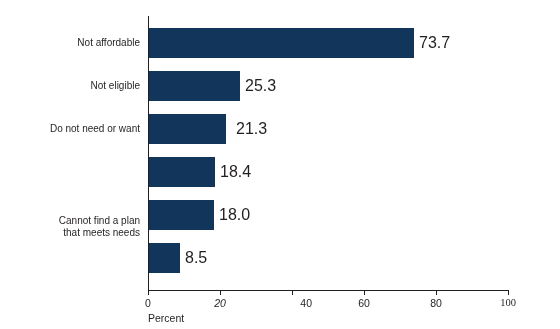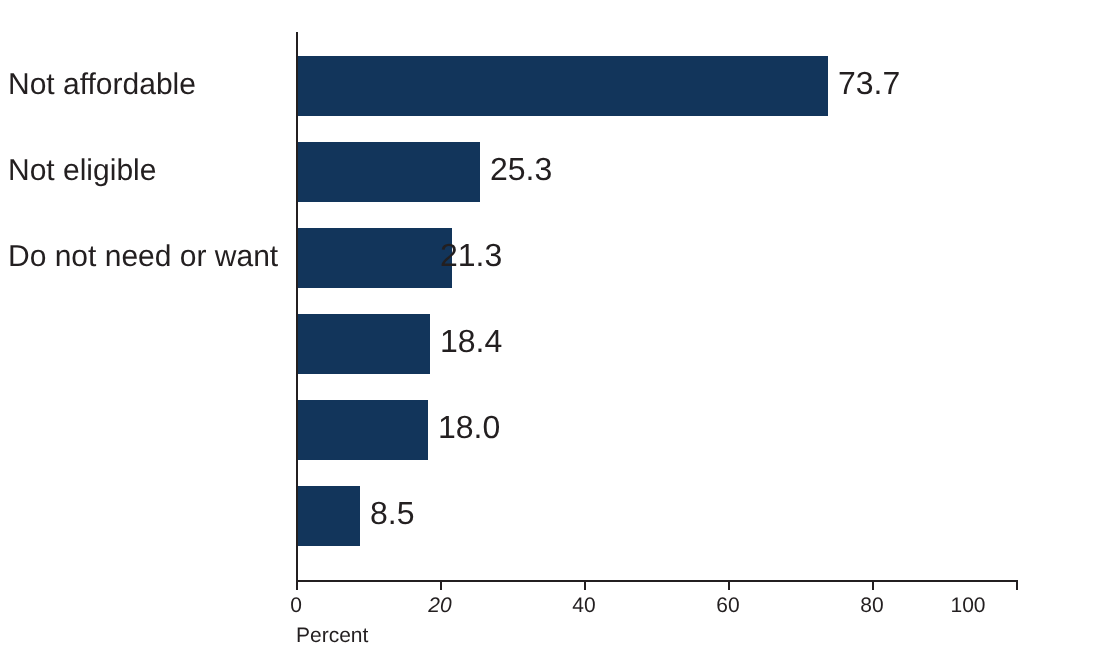--- a/index.html
+++ b/index.html
@@ -42,22 +42,22 @@
   .bar-value {
     position: absolute;
     font-size: 16px;
     color: #231f20;
     line-height: 30px;
     height: 30px;
     white-space: nowrap;
   }
   .cat-label {
     position: absolute;
-    text-align: left;
-    font-size: 15px;
+    text-align: right;
+    font-size: 10px;
     color: #231f20;
     line-height: 12px;
     width: 136px;
     left: 4px;
   }
   .tick {
     position: absolute;
     top: 290px;
     width: 1px;
     height: 5px;
@@ -90,33 +90,37 @@
 
   <div class="cat-label" style="top:37px;">
     <span>Not affordable</span>
   </div>
   <div class="cat-label" style="top:80px;">
     <span>Not eligible</span>
   </div>
   <div class="cat-label" style="top:123px;">
     <span>Do not need or want</span>
   </div>
+  <div class="cat-label" style="top:203px; white-space:pre-line;">
+    <span style="white-space:pre-line;">Cannot find a plan
+that meets needs</span>
+  </div>
 
   <div class="bar" style="left:149px; top:28px; width:265.3px;"></div>
   <div class="bar-value" style="left:419px; top:28px;">
     <span>73.7</span>
   </div>
 
   <div class="bar" style="left:149px; top:71px; width:91.1px;"></div>
   <div class="bar-value" style="left:245px; top:71px;">
     <span>25.3</span>
   </div>
 
   <div class="bar" style="left:149px; top:114px; width:76.7px;"></div>
-  <div class="bar-value" style="left:220px; top:114px;">
+  <div class="bar-value" style="left:236px; top:114px;">
     <span>21.3</span>
   </div>
 
   <div class="bar" style="left:149px; top:157px; width:66.2px;"></div>
   <div class="bar-value" style="left:220px; top:157px;">
     <span>18.4</span>
   </div>
 
   <div class="bar" style="left:149px; top:200px; width:64.8px;"></div>
   <div class="bar-value" style="left:219px; top:200px;">
@@ -134,30 +138,30 @@
   <div class="tick" style="left:364px;"></div>
   <div class="tick" style="left:436px;"></div>
   <div class="tick" style="left:508px;"></div>
 
   <div class="tick-label" style="left:128px;">
     <span>0</span>
   </div>
   <div class="tick-label" style="left:200px;font-style:italic;">
     <span>20</span>
   </div>
-  <div class="tick-label" style="left:272px;">
+  <div class="tick-label" style="left:272px;text-align:right;">
     <span>40</span>
   </div>
   <div class="tick-label" style="left:344px;">
     <span>60</span>
   </div>
   <div class="tick-label" style="left:416px;">
     <span>80</span>
   </div>
-  <div class="tick-label" style="left:464px;">
+  <div class="tick-label" style="left:488px;font-family:Liberation Serif, serif;">
     <span>100</span>
   </div>
 
   <div class="axis-title">
     <span>Percent</span>
   </div>
 
 </div>
 
 </body></html>

